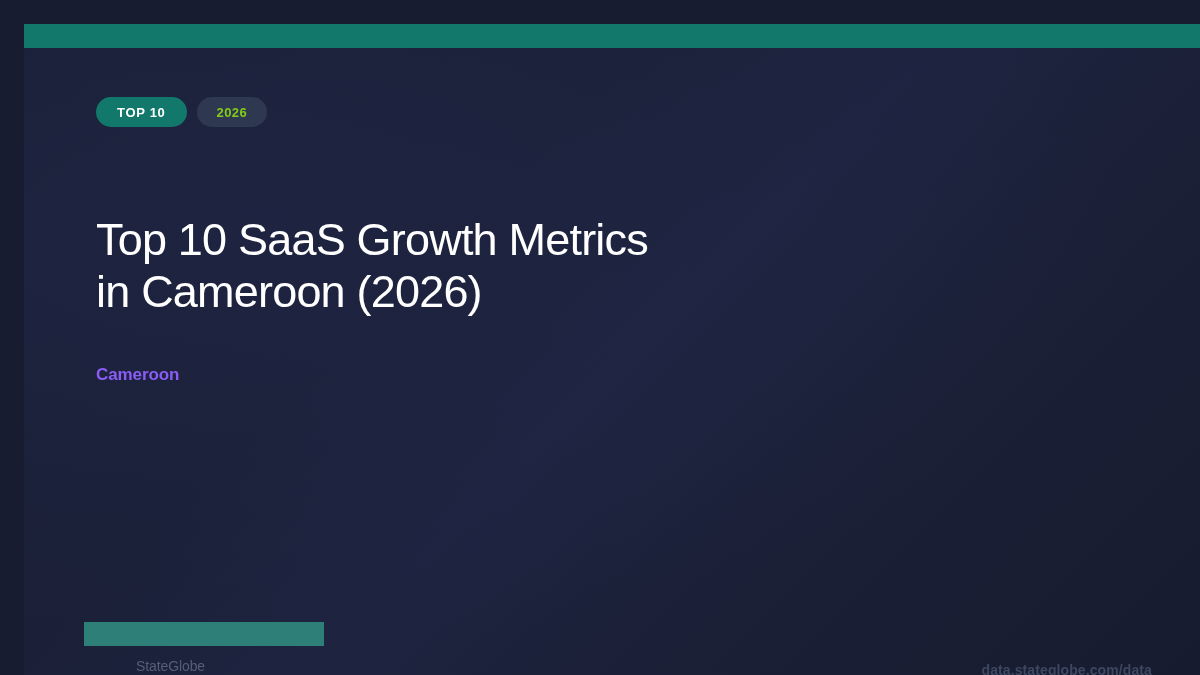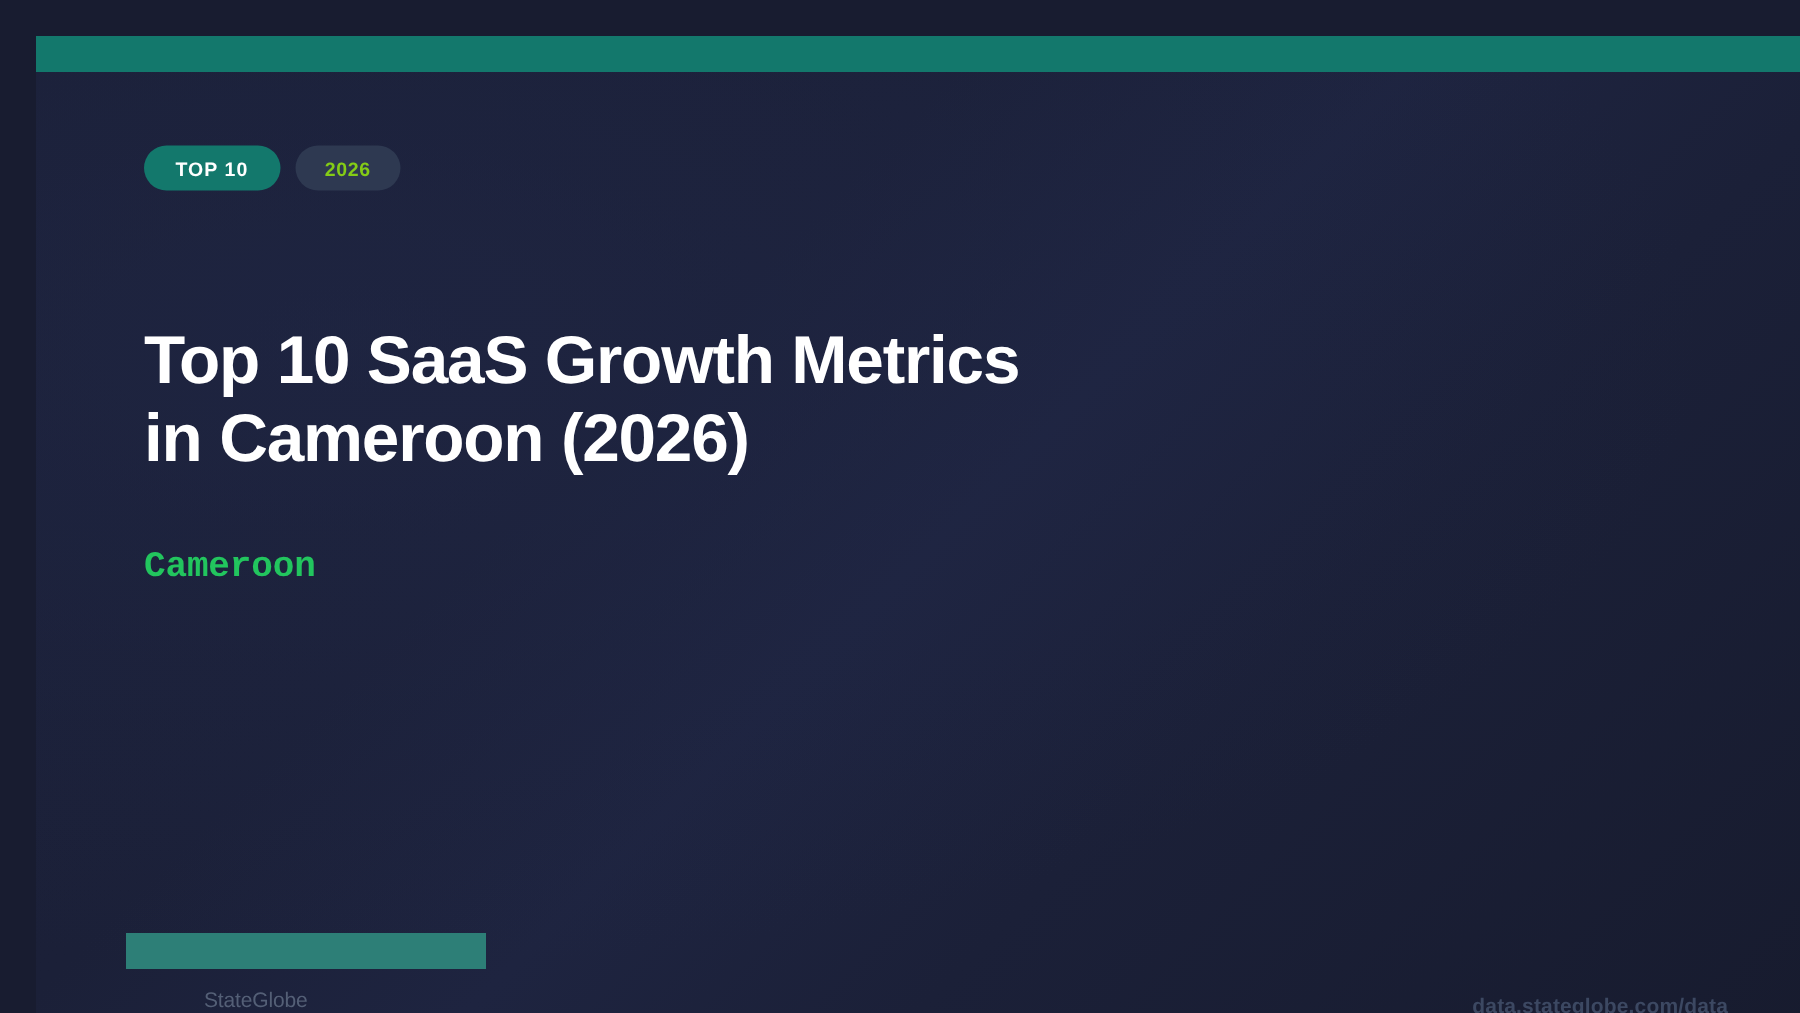--- a/index.html
+++ b/index.html
@@ -96,37 +96,36 @@
     letter-spacing: 0.4px;
   }
 
   
   .title {
     position: absolute;
     top: 178px;
     left: 60px;
     width: 740px;
     font-size: 45px;
-    font-weight: bold;
+    font-weight: normal;
     line-height: 52px;
     letter-spacing: -0.8px;
     color: #ffffff;
     white-space: pre-line;
   }
 
   
   .subtitle {
     position: absolute;
     top: 329px;
     left: 60px;
-    font-size: 24px;
+    font-size: 17px;
     font-weight: bold;
     letter-spacing: -0.1px;
-    color: #22c55e;
-    font-family: Liberation Mono, monospace;
+    color: #8b5cf6;
   }
 
   
   .footer-divider {
     position: absolute;
     top: 598px;
     left: 60px;
     width: 240px;
     height: 2px;
     background: #2d7f77;

